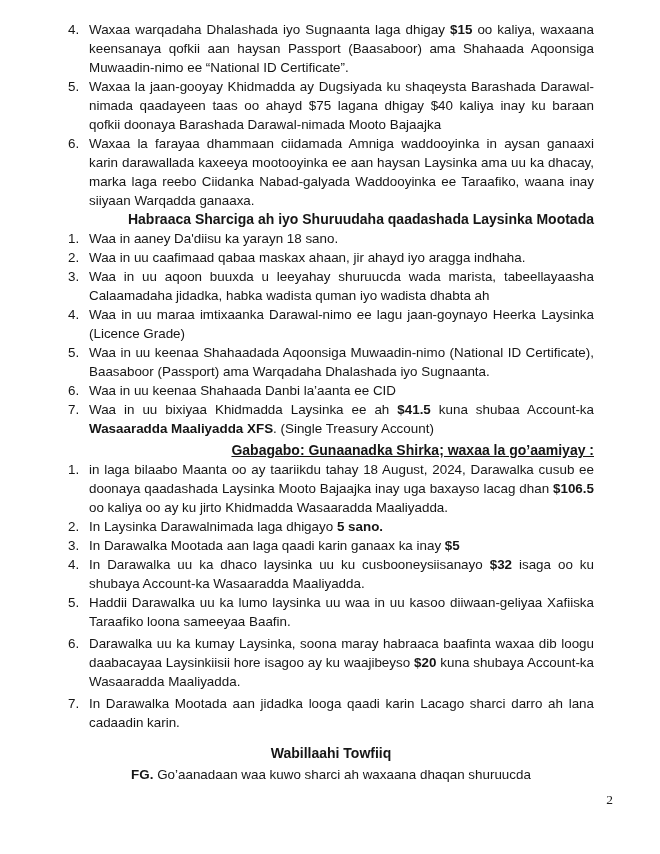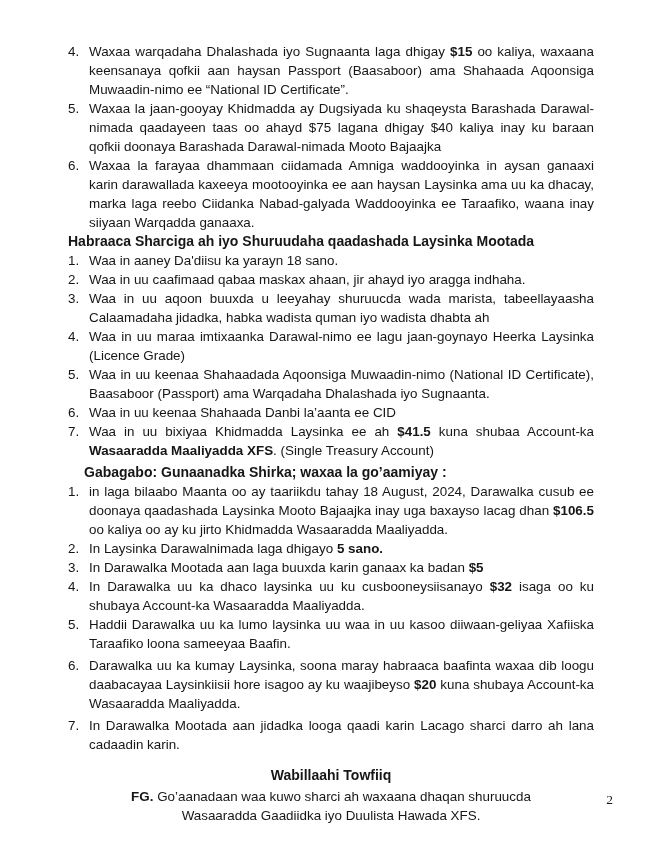--- a/index.html
+++ b/index.html
@@ -6,43 +6,44 @@
   body {
     width: 660px; height: 854px;
     background: #ffffff;
     color: #161616;
     font-family: "Liberation Sans", sans-serif;
     position: relative;
     overflow: hidden;
   }
   .page {
     position: absolute; inset: 0;
-    padding: 42px 66px 0 68px;
+    padding: 20px 66px 0 68px;
     box-sizing: border-box;
   }
   .doc-list { list-style: none; margin: 0; padding: 0; }
   .doc-list li {
     position: relative;
     padding-left: 21px;
     text-align: justify;
     font-size: 13.4px;
     line-height: 19px;
     counter-increment: item;
   }
   .doc-list li::before {
     content: counter(item) ".";
     position: absolute; left: 0; top: 0;
   }
   .doc-heading {
     font-size: 14px;
     font-weight: bold;
     line-height: 19px;
     margin: 0;
+    text-align: right;
   }
-  .doc-heading.underlined { margin-top: 3px; margin-left: 16px; }
+  .doc-heading.underlined { text-decoration: underline; margin-top: 3px; margin-left: 16px; }
   .conclusion li:nth-child(6), .conclusion li:nth-child(7) { margin-top: 3px; }
   .closing {
     text-align: center;
     font-weight: bold;
     font-size: 14px;
     line-height: 19px;
     margin: 12px 0 0 0;
   }
   .footer-note {
     text-align: center;
@@ -80,26 +81,26 @@
       <li><span>Waa in uu keenaa Shahaadada Aqoonsiga Muwaadin-nimo (National ID Certificate), Baasaboor (Passport) ama Warqadaha Dhalashada iyo Sugnaanta.</span></li>
       <li><span>Waa in uu keenaa Shahaada Danbi la’aanta ee CID</span></li>
       <li><span>Waa in uu bixiyaa Khidmadda Laysinka ee ah </span><b>$41.5</b><span> kuna shubaa Account-ka </span><b>Wasaaradda Maaliyadda XFS</b><span>. (Single Treasury Account)</span></li>
     </ol>
 
   <h2 class="doc-heading underlined">Gabagabo: Gunaanadka Shirka; waxaa la go’aamiyay :</h2>
 
   <ol class="doc-list conclusion" style="counter-reset: item 0;">
       <li><span>in laga bilaabo Maanta oo ay taariikdu tahay 18 August, 2024, Darawalka cusub ee doonaya qaadashada Laysinka Mooto Bajaajka inay uga baxayso lacag dhan </span><b>$106.5</b><span> oo kaliya oo ay ku jirto Khidmadda Wasaaradda Maaliyadda.</span></li>
       <li><span>In Laysinka Darawalnimada laga dhigayo </span><b>5 sano.</b></li>
-      <li><span>In Darawalka Mootada aan laga buuxda karin ganaax ka badan </span><b>$5</b></li>
+      <li><span>In Darawalka Mootada aan laga qaadi karin ganaax ka inay </span><b>$5</b></li>
       <li><span>In Darawalka uu ka dhaco laysinka uu ku cusbooneysiisanayo </span><b>$32</b><span> isaga oo ku shubaya Account-ka Wasaaradda Maaliyadda.</span></li>
       <li><span>Haddii Darawalka uu ka lumo laysinka uu waa in uu kasoo diiwaan-geliyaa Xafiiska Taraafiko loona sameeyaa Baafin.</span></li>
       <li><span>Darawalka uu ka kumay Laysinka, soona maray habraaca baafinta waxaa dib loogu daabacayaa Laysinkiisii hore isagoo ay ku waajibeyso </span><b>$20</b><span> kuna shubaya Account-ka Wasaaradda Maaliyadda.</span></li>
       <li><span>In Darawalka Mootada aan jidadka looga qaadi karin Lacago sharci darro ah lana cadaadin karin.</span></li>
     </ol>
 
   <p class="closing">Wabillaahi Towfiiq</p>
 
-  <p class="footer-note"><b>FG.</b> <span>Go’aanadaan waa kuwo sharci ah waxaana dhaqan shuruucda</span><br><span>Wasaaradda Gaadiidka iyo Duulista Hawada XFS.</span></p>
+  <p class="footer-note"><b>FG.</b> <span>Go’aanadaan waa kuwo sharci ah waxaana dhaqan shuruucda</span><br></p>
 
   <div class="page-number">2</div>
 
 </div>
 
 </body></html>

